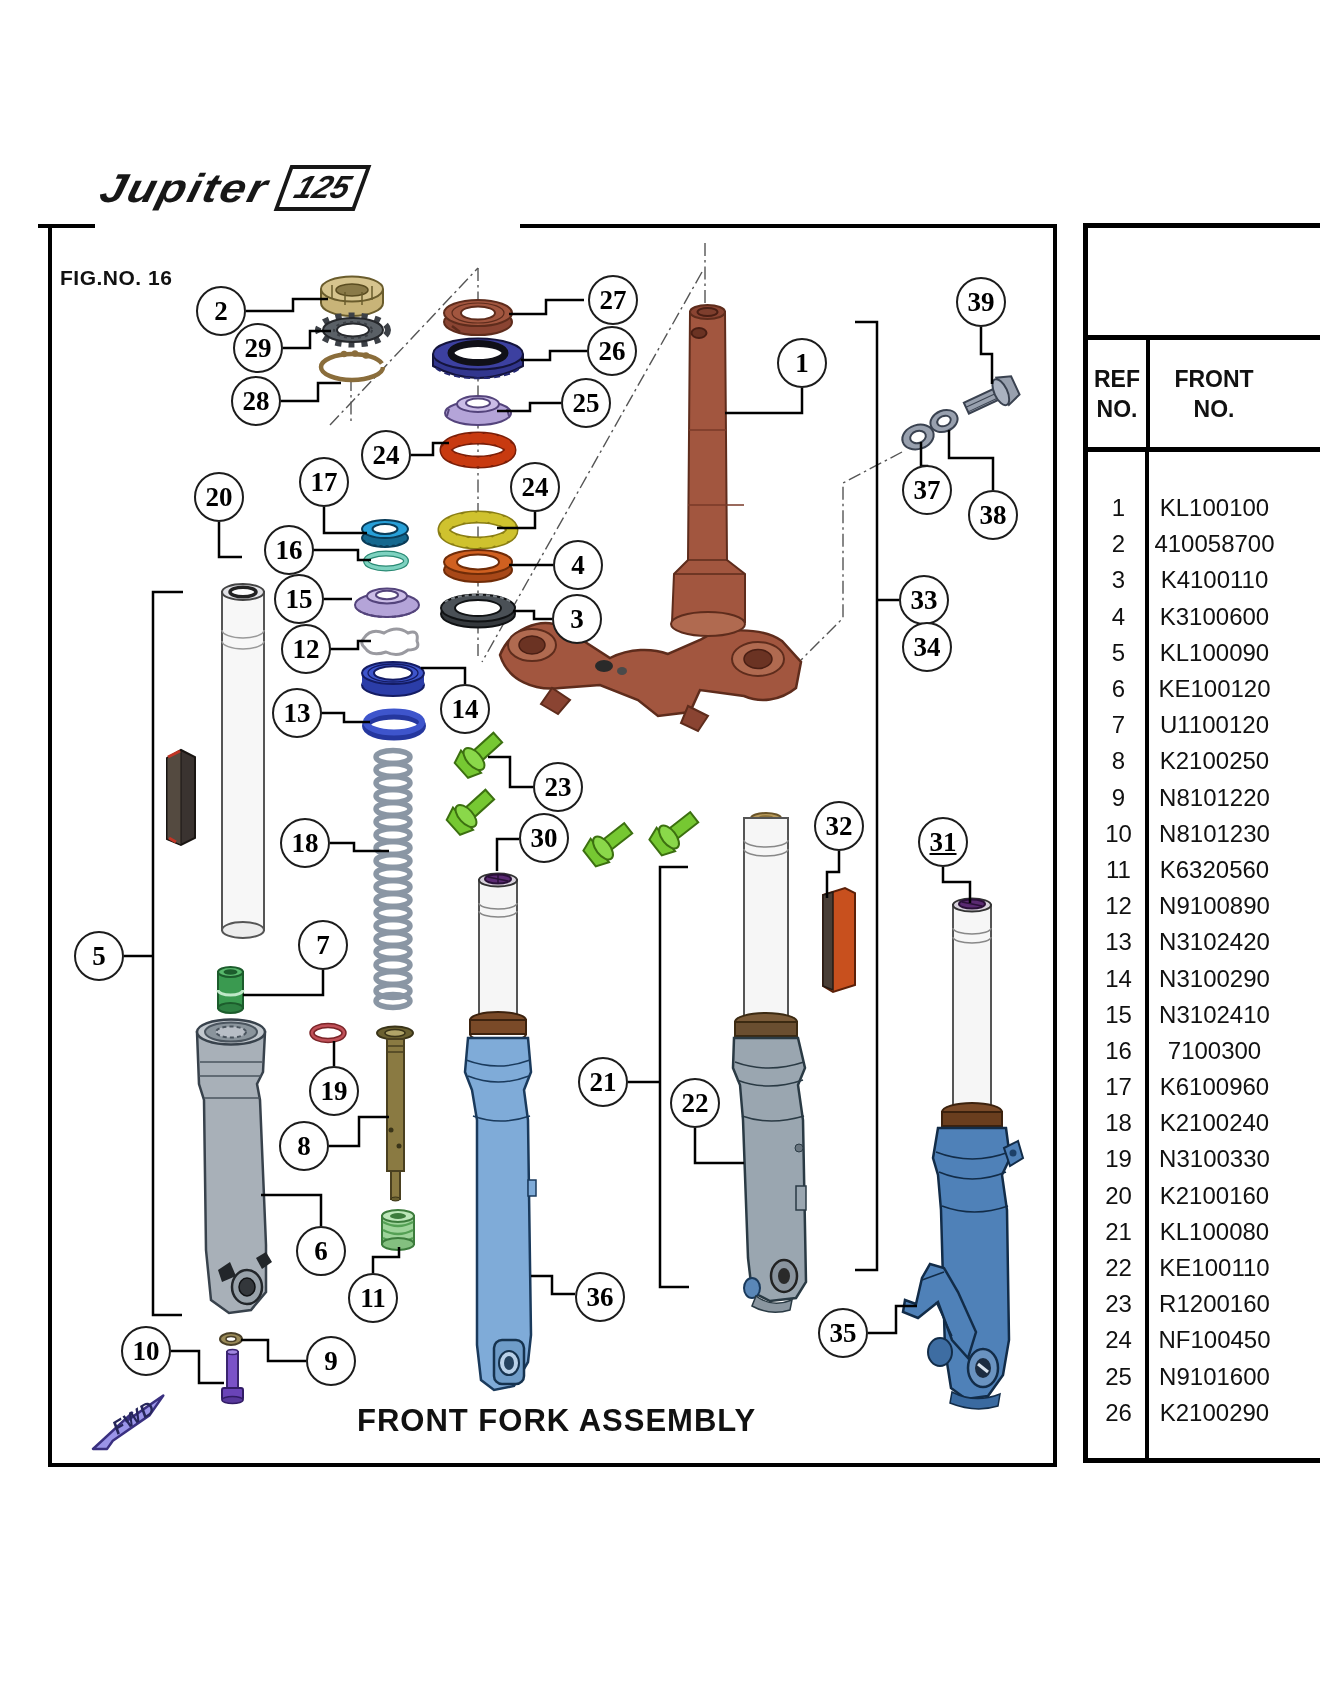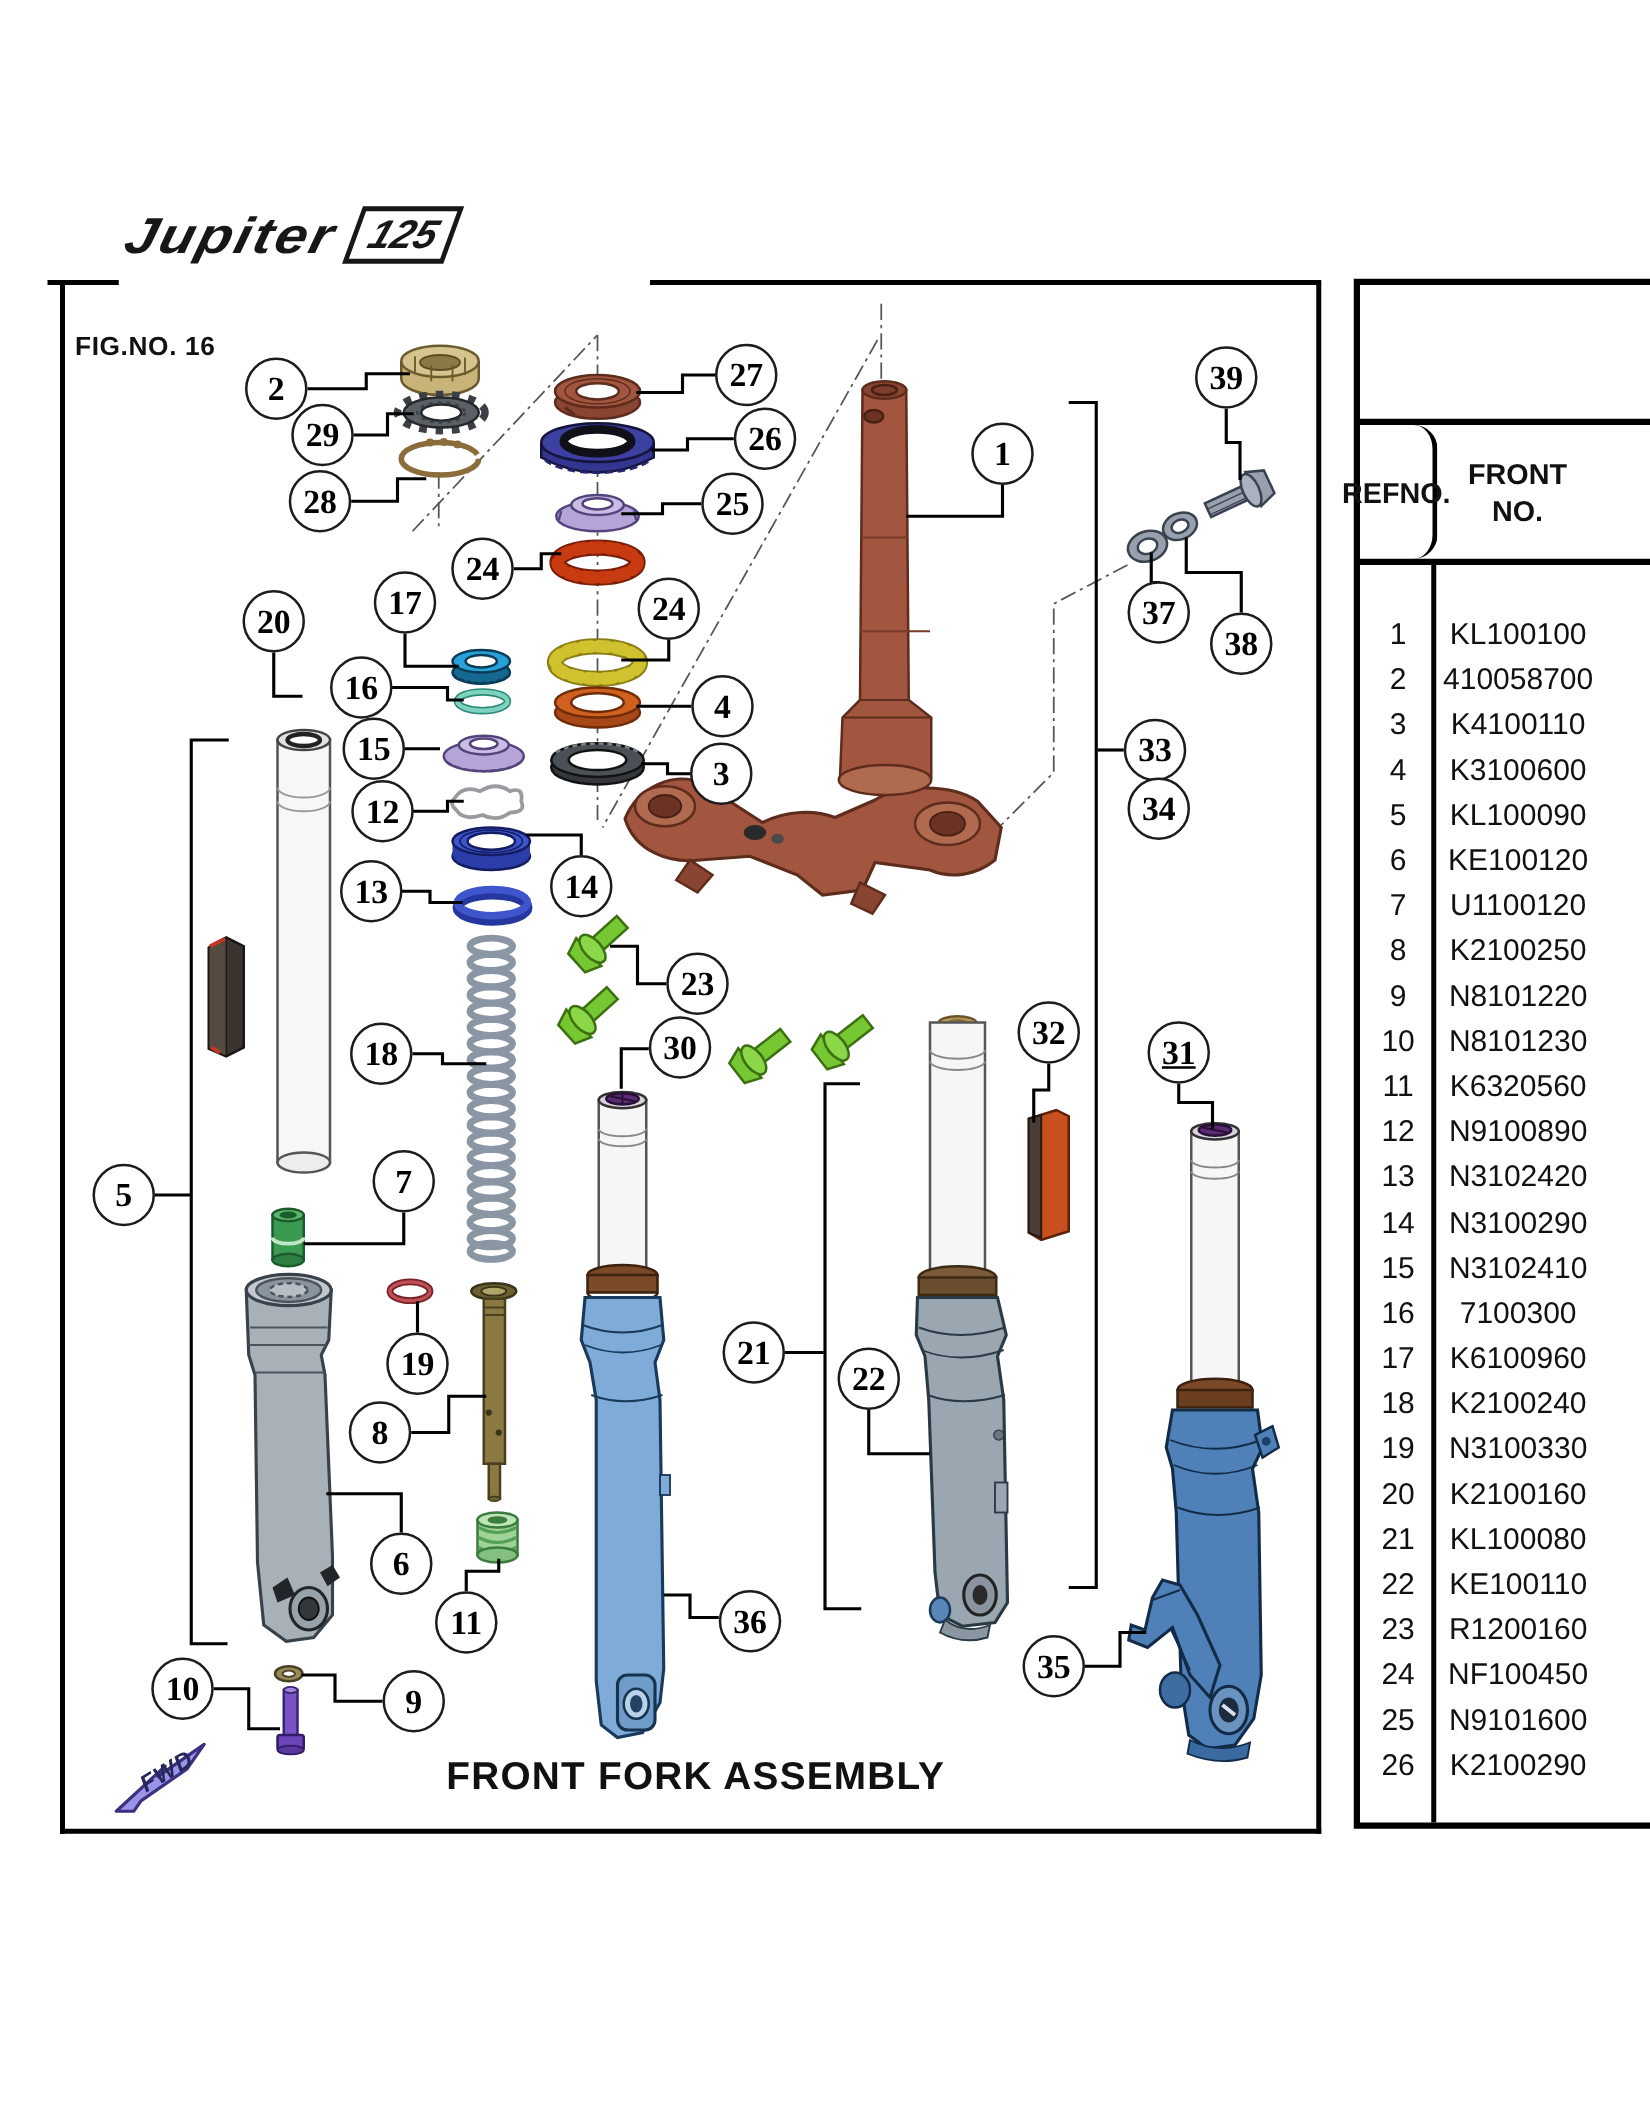--- a/index.html
+++ b/index.html
@@ -27,21 +27,21 @@
   .diagram-box{
     position:absolute;left:48px;top:227px;width:1009px;height:1240px;box-sizing:border-box;
     border:4px solid #000;border-top:none;z-index:1;
   }
   .parts-table{
     position:absolute;left:1083px;top:223px;width:260px;height:1240px;box-sizing:border-box;
     border:5px solid #000;z-index:4;background:#fff;display:flex;flex-direction:column;
   }
   .pt-titleband{height:112px;border-bottom:5px solid #000;box-sizing:border-box;}
   .pt-header{height:112px;border-bottom:5px solid #000;box-sizing:border-box;display:flex;}
-  .pt-h-ref{width:62px;border-right:4px solid #000;box-sizing:border-box;display:flex;flex-direction:row;justify-content:center;align-items:center;font-weight:bold;font-size:23px;line-height:30px;border-radius:19px;}
+  .pt-h-ref{width:62px;border-right:4px solid #000;box-sizing:border-box;display:flex;flex-direction:column;justify-content:center;align-items:center;font-weight:bold;font-size:23px;line-height:30px;}
   .pt-h-part{flex:1;display:flex;flex-direction:column;justify-content:center;align-items:center;font-weight:bold;font-size:23px;line-height:30px;padding-right:60px;}
   .pt-body{flex:1;display:flex;flex-direction:column;padding-top:38px;position:relative;}
   .pt-vline{position:absolute;left:57px;top:0;bottom:0;width:4px;background:#000;}
   .pt-row{height:36.2px;display:flex;align-items:center;font-size:24px;}
   .pt-cell-ref{width:61px;text-align:center;}
   .pt-cell-part{flex:1;text-align:center;padding-right:58px;}
   
   .callout{
     position:absolute;box-sizing:border-box;border:2.2px solid #1c1c1c;border-radius:50%;
     background:#fff;display:flex;align-items:center;justify-content:center;
@@ -592,21 +592,21 @@
     <div class="callout" style="left: 280px; top: 818px; width: 50px; height: 50px;">18</div>
     <div class="callout" style="left: 309px; top: 1066px; width: 50px; height: 50px;">19</div>
     <div class="callout" style="left: 194px; top: 472px; width: 50px; height: 50px;">20</div>
     <div class="callout" style="left: 578px; top: 1057px; width: 50px; height: 50px;">21</div>
     <div class="callout" style="left: 670px; top: 1078px; width: 50px; height: 50px;">22</div>
     <div class="callout" style="left: 533px; top: 762px; width: 50px; height: 50px;">23</div>
     <div class="callout" style="left: 361px; top: 430px; width: 50px; height: 50px;">24</div>
     <div class="callout" style="left: 510px; top: 462px; width: 50px; height: 50px;">24</div>
     <div class="callout" style="left: 561px; top: 378px; width: 50px; height: 50px;">25</div>
     <div class="callout" style="left: 587px; top: 326px; width: 50px; height: 50px;">26</div>
-    <div class="callout" style="left: 572px; top: 275px; width: 50px; height: 50px;">27</div>
+    <div class="callout" style="left: 588px; top: 275px; width: 50px; height: 50px;">27</div>
     <div class="callout" style="left: 231px; top: 376px; width: 50px; height: 50px;">28</div>
     <div class="callout" style="left: 233px; top: 323px; width: 50px; height: 50px;">29</div>
     <div class="callout" style="left: 519px; top: 813px; width: 50px; height: 50px;">30</div>
     <div class="callout" style="left: 918px; top: 817px; width: 50px; height: 50px; text-decoration: underline;">31</div>
     <div class="callout" style="left: 814px; top: 801px; width: 50px; height: 50px;">32</div>
     <div class="callout" style="left: 899px; top: 575px; width: 50px; height: 50px;">33</div>
     <div class="callout" style="left: 902px; top: 622px; width: 50px; height: 50px;">34</div>
     <div class="callout" style="left: 818px; top: 1308px; width: 50px; height: 50px;">35</div>
     <div class="callout" style="left: 575px; top: 1272px; width: 50px; height: 50px;">36</div>
     <div class="callout" style="left: 902px; top: 465px; width: 50px; height: 50px;">37</div>

